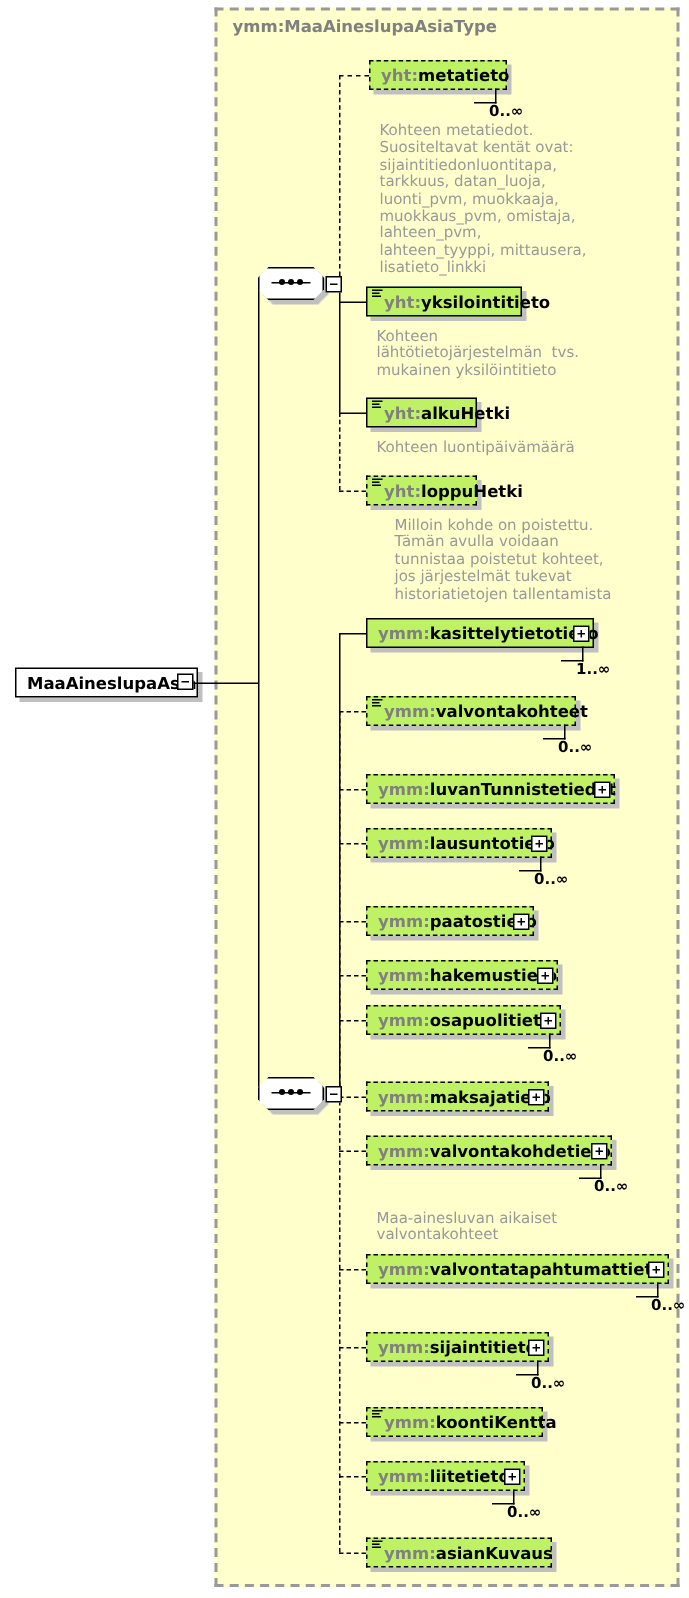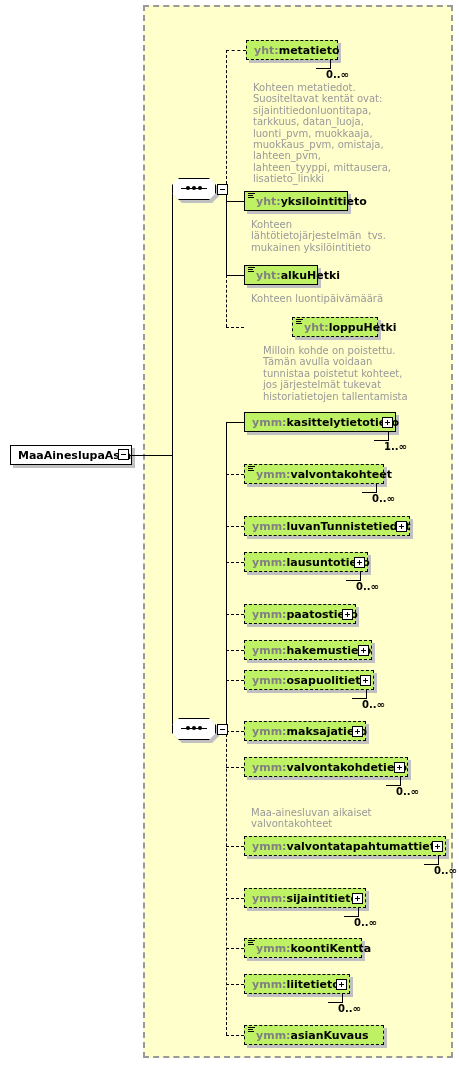--- a/index.html
+++ b/index.html
@@ -222,20 +222,21 @@
   .ln.v-solid { border-left: 1px solid #000000; }
   .ln.h-dash  { border-top: 1px dashed #000000; }
   .ln.v-dash  { border-left: 1px dashed #000000; }
 </style>
 </head>
 <body>
 
 <div id="canvas">
 
   <div class="type-frame"></div>
+  <div class="type-title">ymm:MaaAineslupaAsiaType</div>
 
   <div class="root-box" id="root-box" style="left: 10px; top: 445px; width: 122px;">
     <span class="root-label">MaaAineslupaAsia</span>
   </div>
   <div class="pm-box" id="root-pm" style="left: 118px; top: 449px;"></div>
 
   <div id="lines-layer">
       <div class="ln h-solid" style="left: 129px; top: 455px; width: 43px; height: 0px;"></div>
       <div class="ln v-solid" style="left: 172px; top: 189px; height: 540px; width: 0px;"></div>
       <div class="ln h-solid" style="left: 172px; top: 189px; width: 0px; height: 0px;"></div>
@@ -310,21 +311,21 @@
 mukainen yksilöintitieto</div>
       <div class="el req" style="left: 244px; top: 265px; width: 74px;">
         <div class="simple-glyph">
           <i></i>
           <i></i>
           <i></i>
         </div>
         <span class="el-label" style="left: 11px;"><span class="ns">yht:</span><span class="nm">alkuHetki</span></span>
       </div>
       <div class="anno" style="left: 251px; top: 293px;">Kohteen luontipäivämäärä</div>
-      <div class="el opt" style="left: 244px; top: 317px; width: 86px; margin-left: 48px;">
+      <div class="el opt" style="left: 244px; top: 317px; width: 74px;">
         <div class="simple-glyph">
           <i></i>
           <i></i>
           <i></i>
         </div>
         <span class="el-label" style="left: 11px;"><span class="ns">yht:</span><span class="nm">loppuHetki</span></span>
       </div>
       <div class="anno" style="left: 263px; top: 345px;">Milloin kohde on poistettu.
 Tämän avulla voidaan
 tunnistaa poistetut kohteet,
@@ -401,21 +402,21 @@
           <i></i>
         </div>
         <span class="el-label" style="left: 11px;"><span class="ns">ymm:</span><span class="nm">koontiKentta</span></span>
       </div>
       <div class="el opt" style="left: 244px; top: 974px; width: 106px;">
         <span class="el-label" style="left: 7px;"><span class="ns">ymm:</span><span class="nm">liitetieto</span></span>
         <div class="el-exp" style="left: 91px;"></div>
       </div>
       <div class="card-hook" style="left: 328px; top: 993px;"></div>
       <div class="card" style="left: 338px; top: 1003px;">0..∞</div>
-      <div class="el opt" style="left: 244px; top: 1025px; width: 140px;">
+      <div class="el opt" style="left: 244px; top: 1025px; width: 124px;">
         <div class="simple-glyph">
           <i></i>
           <i></i>
           <i></i>
         </div>
         <span class="el-label" style="left: 11px;"><span class="ns">ymm:</span><span class="nm">asianKuvaus</span></span>
       </div>
     </div>
 
 </div>

